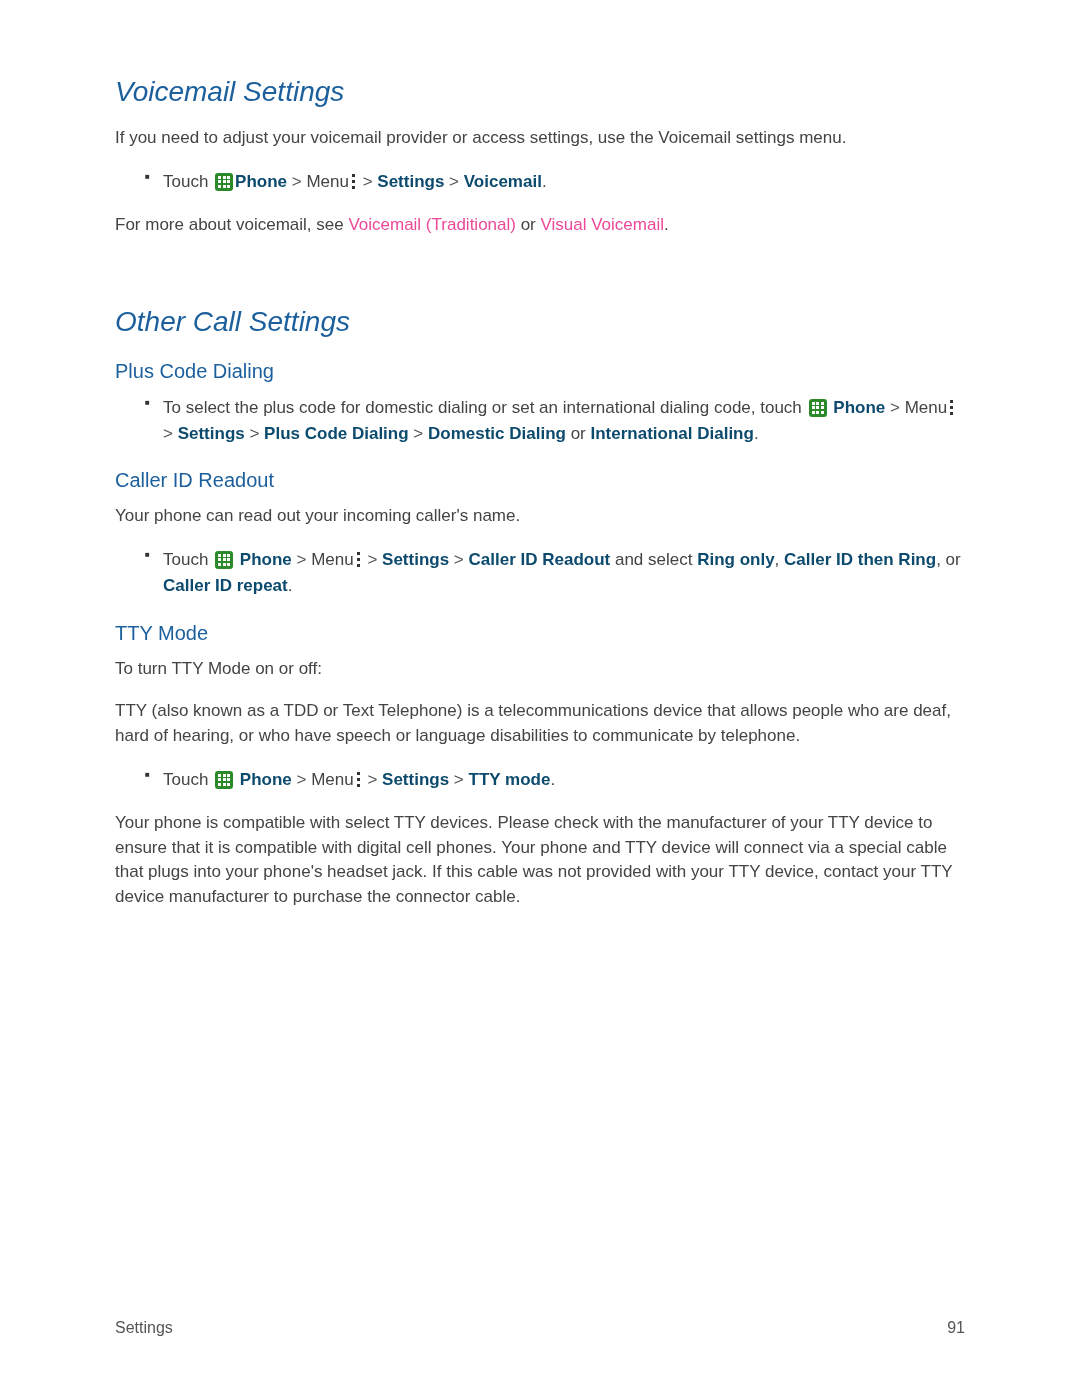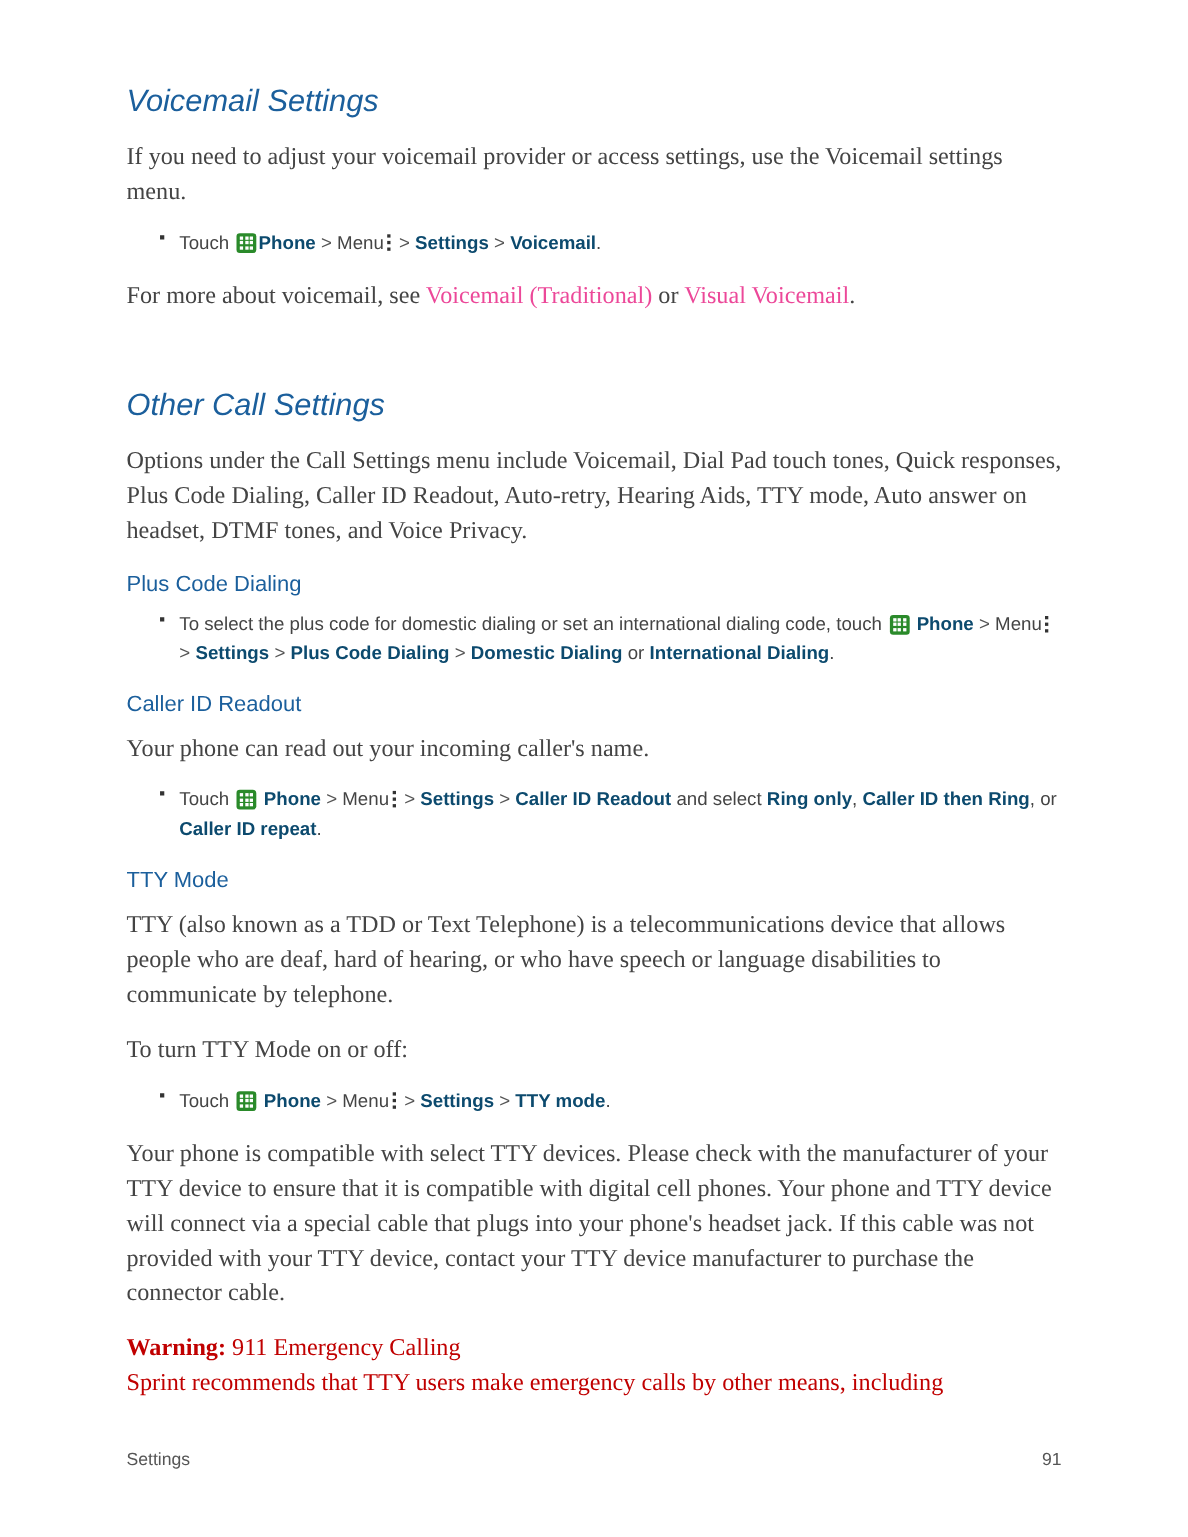--- a/index.html
+++ b/index.html
@@ -1,20 +1,20 @@
 <!DOCTYPE html>
 <html><head>
 <meta charset="utf-8">
 <style>
   * { box-sizing: border-box; margin: 0; padding: 0; }
   html, body { width: 1080px; background: #fff; font-family: Arial, Helvetica, sans-serif; color: #333; }
   .page { padding: 76px 115px 60px 115px; position: relative; min-height: 1397px; }
   h2 { font-style: italic; font-weight: 400; color: #1b5f9c; font-size: 28px; margin-bottom: 18px; }
   h3 { color: #1b5f9c; font-weight: 400; font-size: 20px; margin: 22px 0 12px 0; }
-  p { font-size: 22px; line-height: 1.45; color: #444; margin-bottom: 18px; font-family: Liberation Serif, serif; }
+  p { font-size: 17px; line-height: 1.45; color: #444; margin-bottom: 18px; }
   ul { list-style: none; padding-left: 30px; margin-bottom: 18px; }
   li { position: relative; font-size: 17px; line-height: 1.55; color: #444; margin-bottom: 8px; padding-left: 18px; }
   li::before { content: "■"; position: absolute; left: 0; top: 2px; font-size: 8px; color: #333; }
   .bold { font-weight: 700; color: #0c4a6e; }
   a.link { color: #ec4899; text-decoration: none; text-align: right; }
   .icon { display: inline-block; vertical-align: -3px; margin: 0 2px; }
   .phone-icon { width: 18px; height: 18px; background: #2a8a2a; border-radius: 3px; position: relative; vertical-align: -4px; }
   .phone-icon::after { content: ""; position: absolute; left: 3px; top: 3px; width: 12px; height: 12px; background:
     linear-gradient(#fff,#fff) 0 0/3px 3px no-repeat,
     linear-gradient(#fff,#fff) 4.5px 0/3px 3px no-repeat,
@@ -47,48 +47,43 @@
     </li>
   </ul>
 
   <p>
     <span>For more about voicemail, see </span><a href="#" class="link">Voicemail (Traditional)</a><span> or </span><a href="#" class="link">Visual Voicemail</a><span>.</span>
   </p>
 
   <div class="section-gap"></div>
 
   <h2>Other Call Settings</h2>
-  <p>Options under the Call Settings menu include Voicemail, Dial Pad touch tones, Quick responses, Plus Code Dialing, Caller ID Readout, Auto-retry, Hearing Aids, TTY mode, Auto answer on headset, DTMF tones, and Voice Privacy.</p>
 
   <h3>Plus Code Dialing</h3>
   <ul>
     <li>
       <span>To select the plus code for domestic dialing or set an international dialing code, touch </span><span class="icon phone-icon"></span> <span class="bold">Phone</span><span class="gt"> &gt; </span><span>Menu</span><span class="icon menu-icon"></span><span class="gt"> &gt; </span><span class="bold">Settings</span><span class="gt">  &gt; </span><span class="bold">Plus Code Dialing</span><span class="gt"> &gt;  </span><span class="bold">Domestic Dialing</span><span> or </span><span class="bold">International Dialing</span><span>.</span>
     </li>
   </ul>
 
   <h3>Caller ID Readout</h3>
   <p>Your phone can read out your incoming caller's name.</p>
   <ul>
     <li>
       <span>Touch </span><span class="icon phone-icon"></span> <span class="bold">Phone</span><span class="gt"> &gt; </span><span>Menu</span><span class="icon menu-icon"></span><span class="gt"> &gt; </span><span class="bold">Settings</span><span class="gt"> &gt; </span><span class="bold">Caller ID Readout</span><span> and select </span><span class="bold">Ring only</span><span>, </span><span class="bold">Caller ID then Ring</span><span>, or </span><span class="bold">Caller ID repeat</span><span>.</span>
     </li>
   </ul>
 
   <h3>TTY Mode</h3>
+  <p>To turn TTY Mode on or off:</p>
   <p>TTY (also known as a TDD or Text Telephone) is a telecommunications device that allows people who are deaf, hard of hearing, or who have speech or language disabilities to communicate by telephone.</p>
-  <p>To turn TTY Mode on or off:</p>
   <ul>
     <li>
       <span>Touch </span><span class="icon phone-icon"></span> <span class="bold">Phone</span><span class="gt"> &gt; </span><span>Menu</span><span class="icon menu-icon"></span><span class="gt"> &gt; </span><span class="bold">Settings</span><span class="gt"> &gt; </span><span class="bold">TTY mode</span><span>.</span>
     </li>
   </ul>
   <p>Your phone is compatible with select TTY devices. Please check with the manufacturer of your TTY device to ensure that it is compatible with digital cell phones. Your phone and TTY device will connect via a special cable that plugs into your phone's headset jack. If this cable was not provided with your TTY device, contact your TTY device manufacturer to purchase the connector cable.</p>
-  <p class="warning">
-    <span class="bold">Warning:</span><span> 911 Emergency Calling</span><br>
-    <span>Sprint recommends that TTY users make emergency calls by other means, including</span>
-  </p>
 
   <div class="footer">
     <span>Settings</span>
     <span>91</span>
   </div>
 </div>
 
 </body></html>

